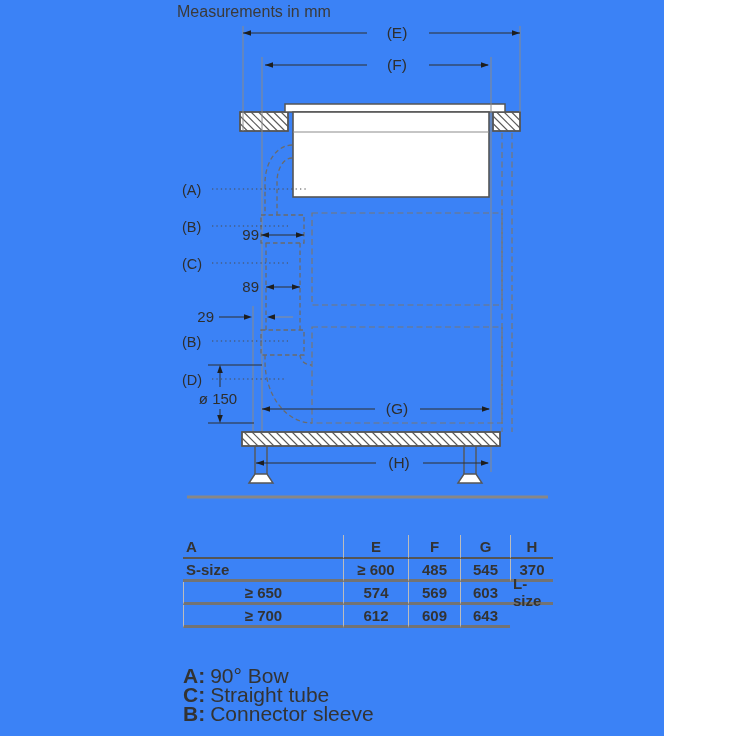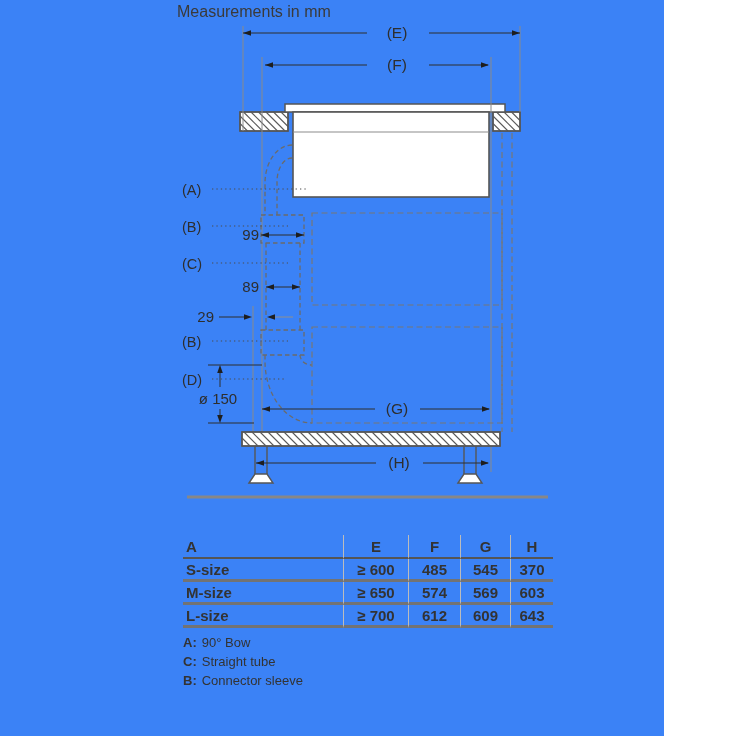--- a/index.html
+++ b/index.html
@@ -22,21 +22,21 @@
     font-size:15px;color:#333;
   }
   .tbl .c{
     height:23px;display:flex;align-items:center;justify-content:center;
     border-bottom:3px solid #737373;box-sizing:border-box;font-weight:bold;
   }
   .tbl .hd{height:24px;font-weight:bold;border-bottom:2px solid #555;}
   .tbl .a{justify-content:flex-start;padding-left:3px;}
   .tbl .vl{border-left:1px solid #bcbcbc;}
   
-  .legend{position:absolute;left:183px;top:633px;font-size:13px;color:#333;}
+  .legend{position:absolute;left:183px;top:666px;font-size:21px;color:#333;}
   .legend .row{line-height:19px;white-space:nowrap;}
   .legend b{font-weight:bold;}
   .legend span{margin-left:5px;}
 </style>
 </head>
 <body>
 
 <div class="stage">
 
   <div class="title">Measurements in mm</div>
@@ -214,21 +214,20 @@
     <div class="c hd vl">F</div>
     <div class="c hd vl">G</div>
     <div class="c hd vl">H</div>
 
     <div class="c a">S-size</div>
     <div class="c vl">≥ 600</div>
     <div class="c vl">485</div>
     <div class="c vl">545</div>
     <div class="c vl">370</div>
 
-    <div class="c a">M-size</div>
     <div class="c vl">≥ 650</div>
     <div class="c vl">574</div>
     <div class="c vl">569</div>
     <div class="c vl">603</div>
 
     <div class="c a">L-size</div>
     <div class="c vl">≥ 700</div>
     <div class="c vl">612</div>
     <div class="c vl">609</div>
     <div class="c vl">643</div>

